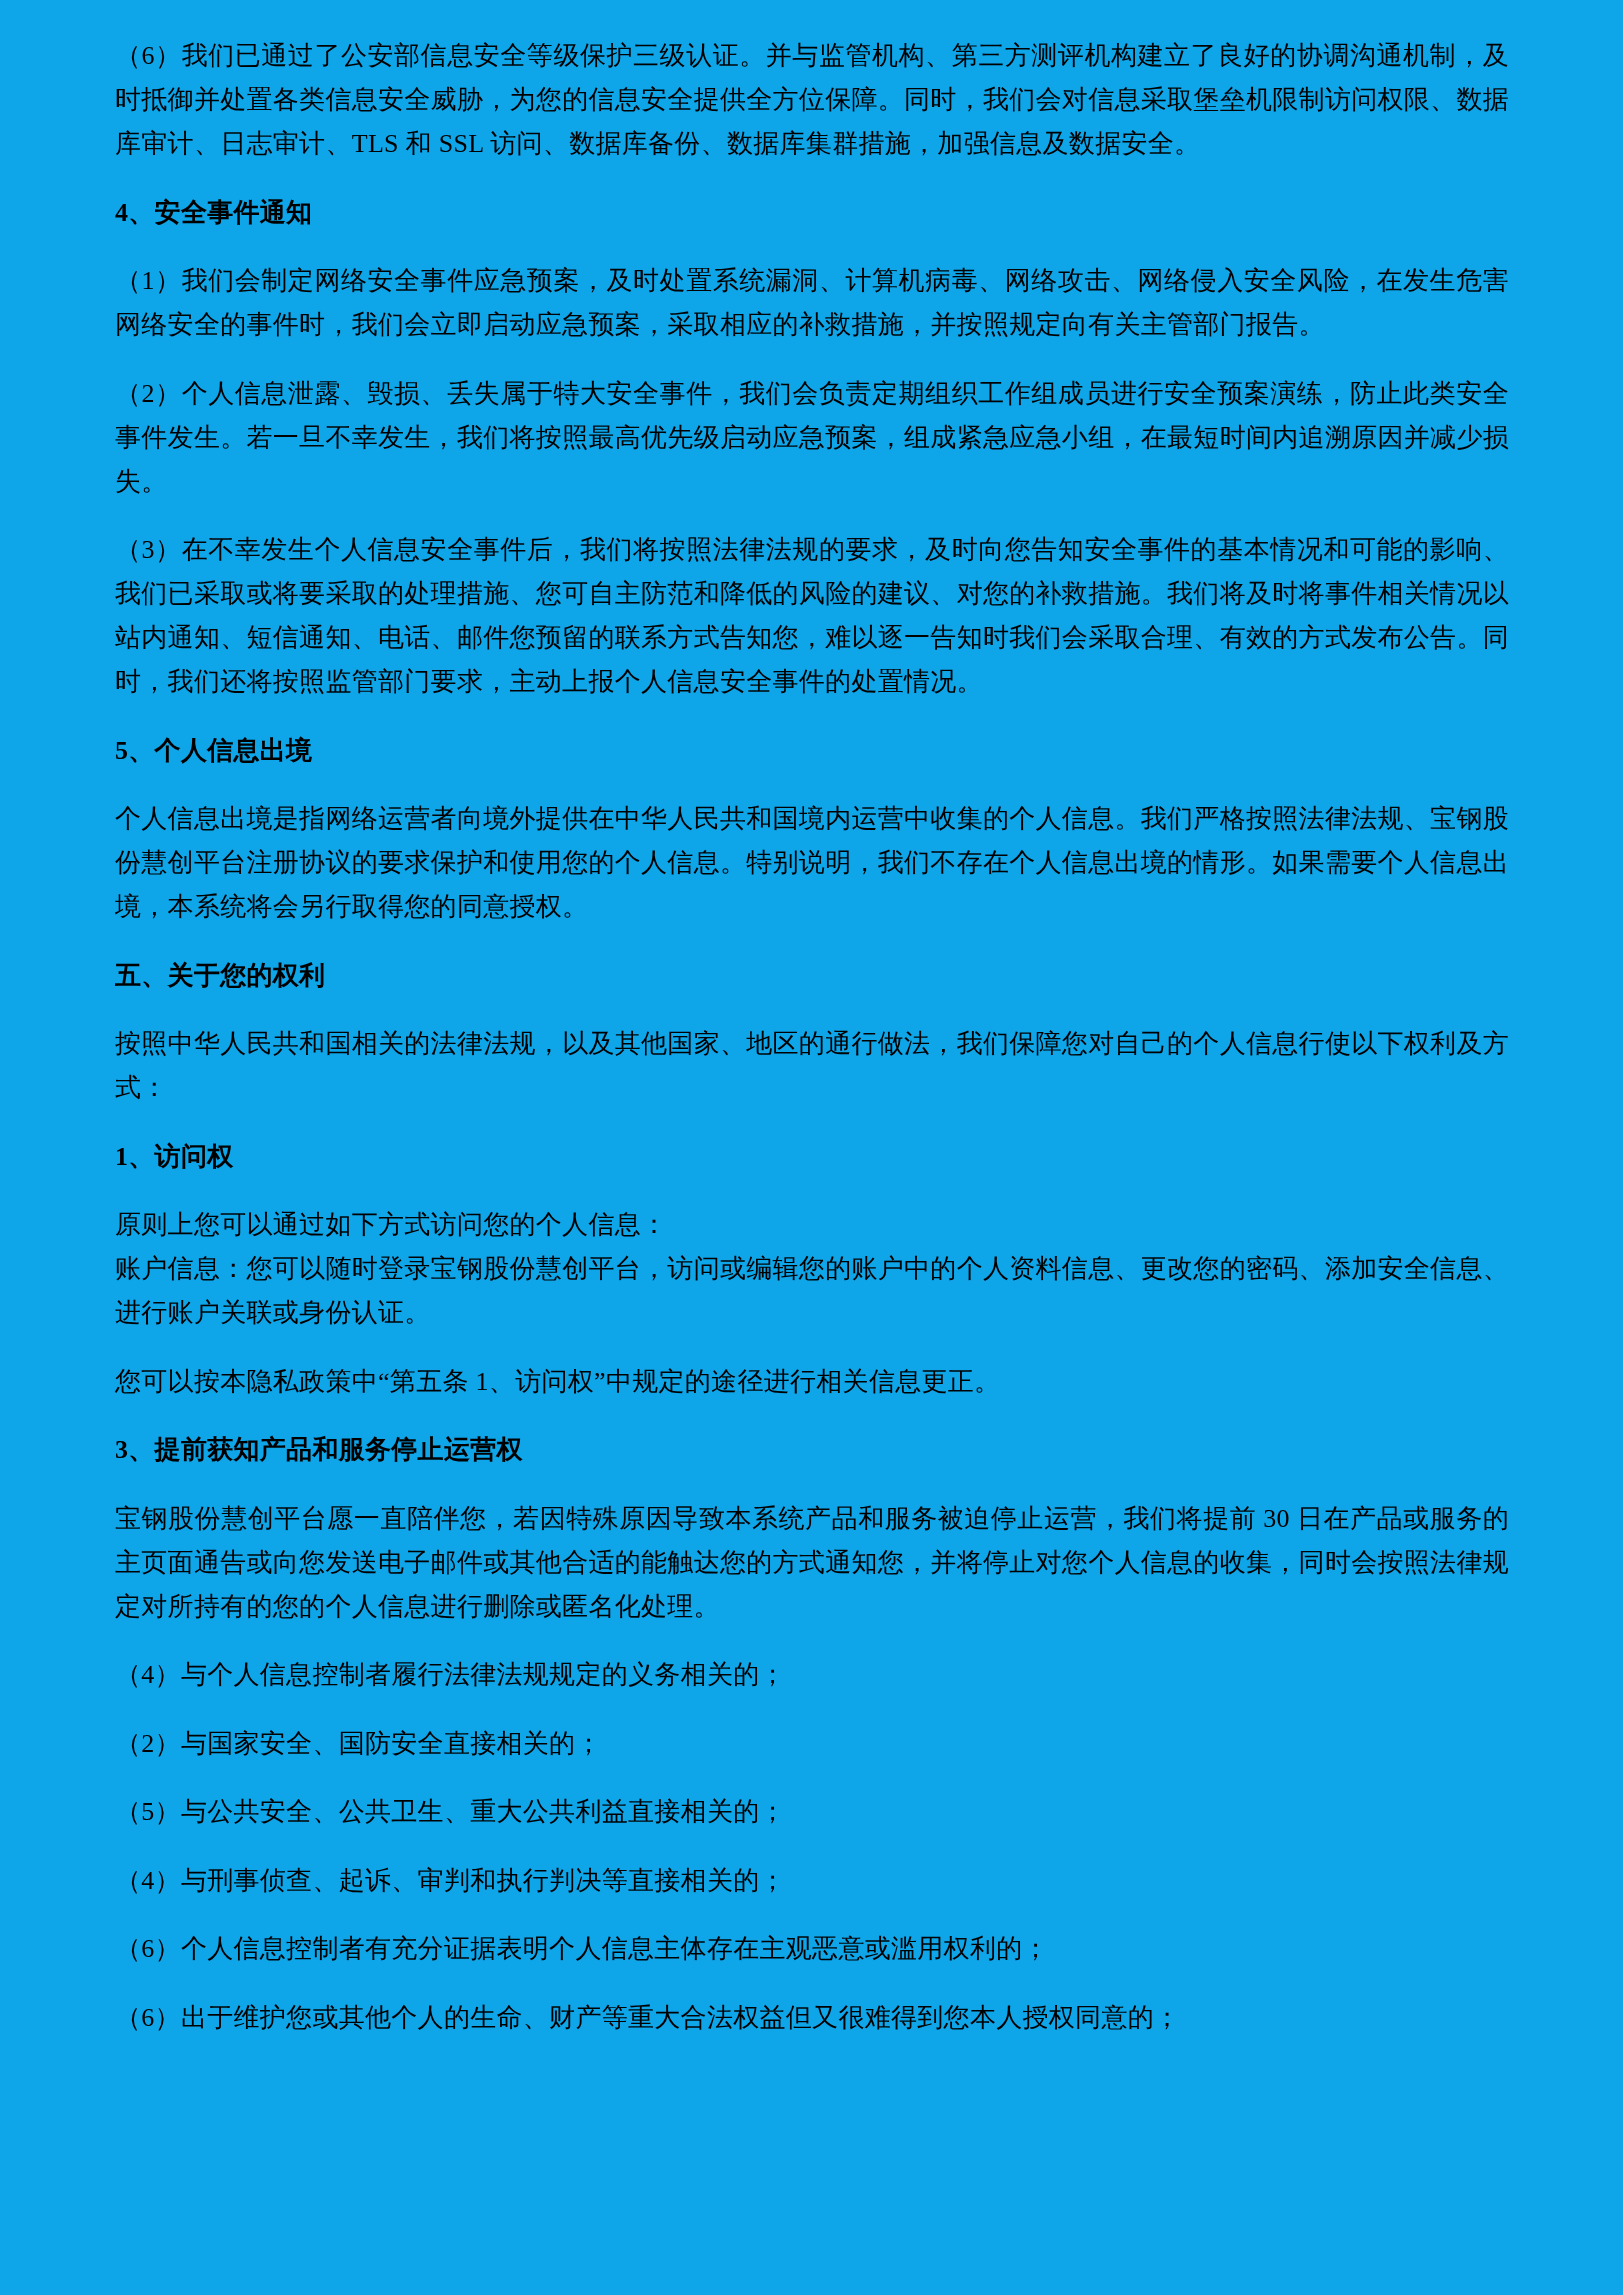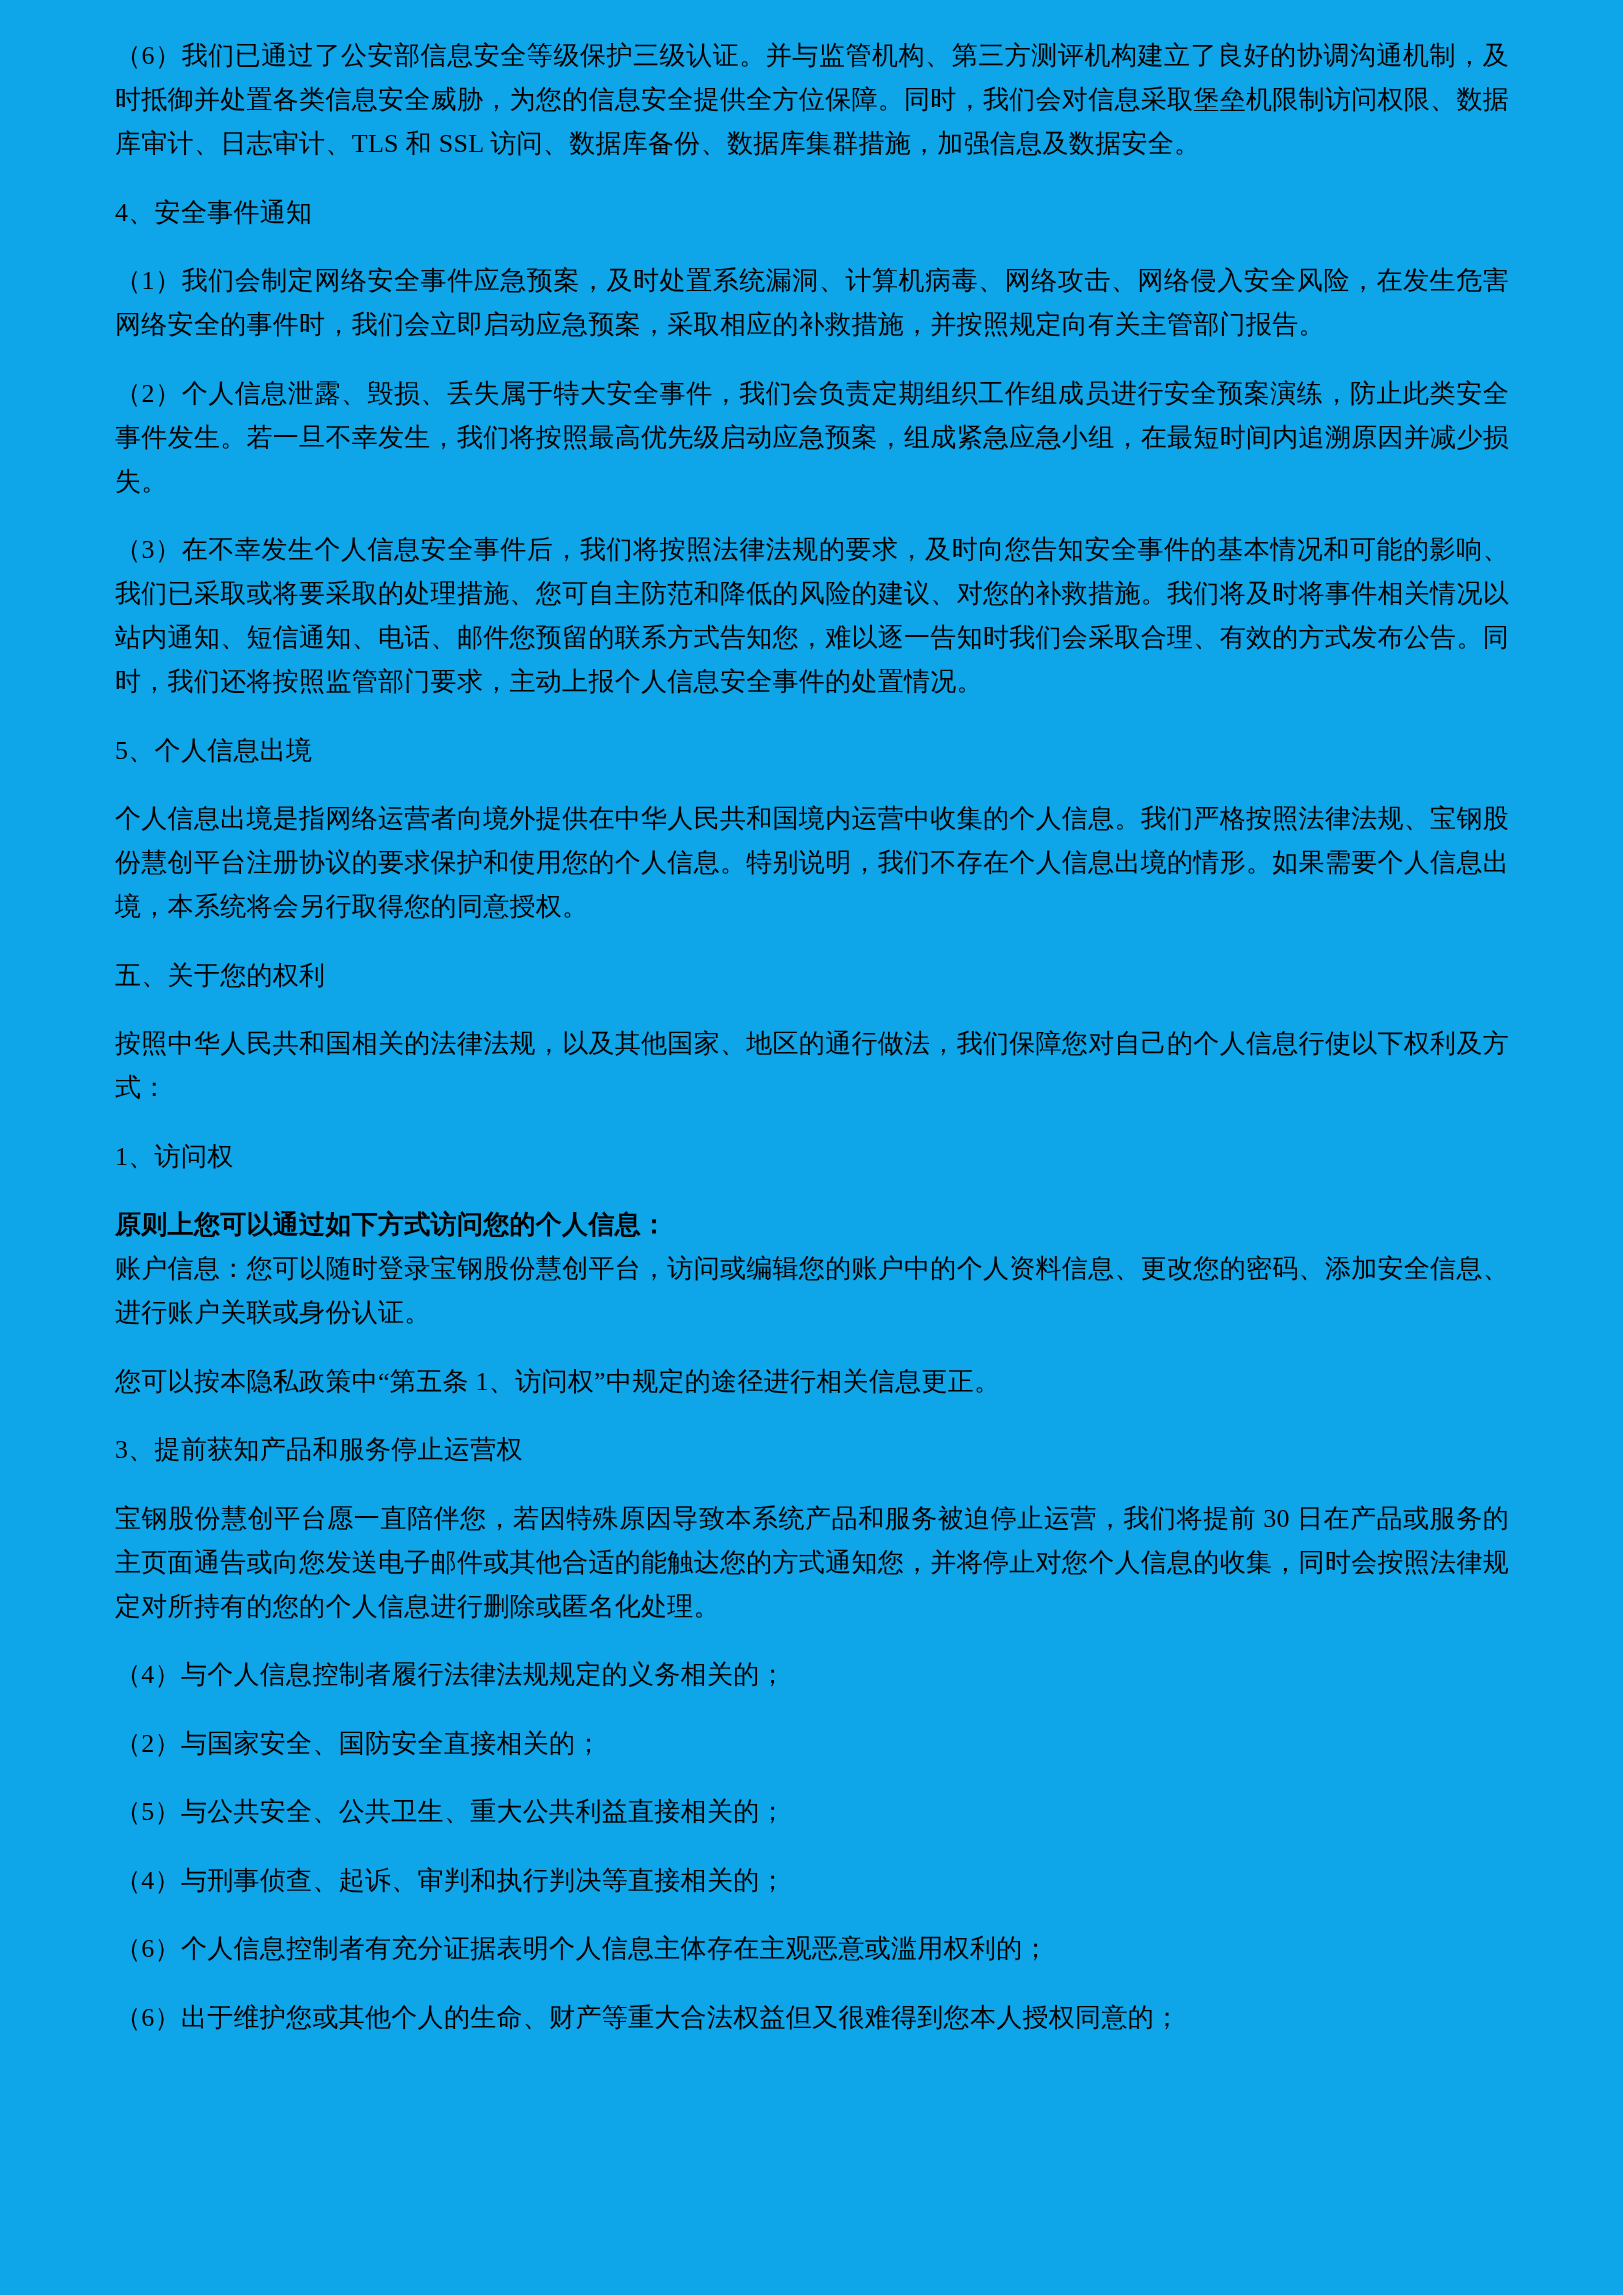--- a/index.html
+++ b/index.html
@@ -27,27 +27,27 @@
     text-align: justify;
     letter-spacing: 0.3px;
   }
   .doc p, .doc h3 {
     margin: 0 0 24.5px 0;
     padding: 0;
     font-size: 26px;
     line-height: 44px;
   }
   .doc h3 {
-    font-weight: normal;
+    font-weight: bold;
   }
   .doc p:last-child, .doc h3:last-child {
     margin-bottom: 8px;
   }
   .lead-bold {
-    font-weight: bold;
+    font-weight: normal;
   }
 </style>
 </head>
 <body>
 
 <div class="page">
   <div class="doc" id="doc">
       <p>（6）我们已通过了公安部信息安全等级保护三级认证。并与监管机构、第三方测评机构建立了良好的协调沟通机制，及时抵御并处置各类信息安全威胁，为您的信息安全提供全方位保障。同时，我们会对信息采取堡垒机限制访问权限、数据库审计、日志审计、TLS 和 SSL 访问、数据库备份、数据库集群措施，加强信息及数据安全。</p>
       <h3>4、安全事件通知</h3>
       <p>（1）我们会制定网络安全事件应急预案，及时处置系统漏洞、计算机病毒、网络攻击、网络侵入安全风险，在发生危害网络安全的事件时，我们会立即启动应急预案，采取相应的补救措施，并按照规定向有关主管部门报告。</p>

